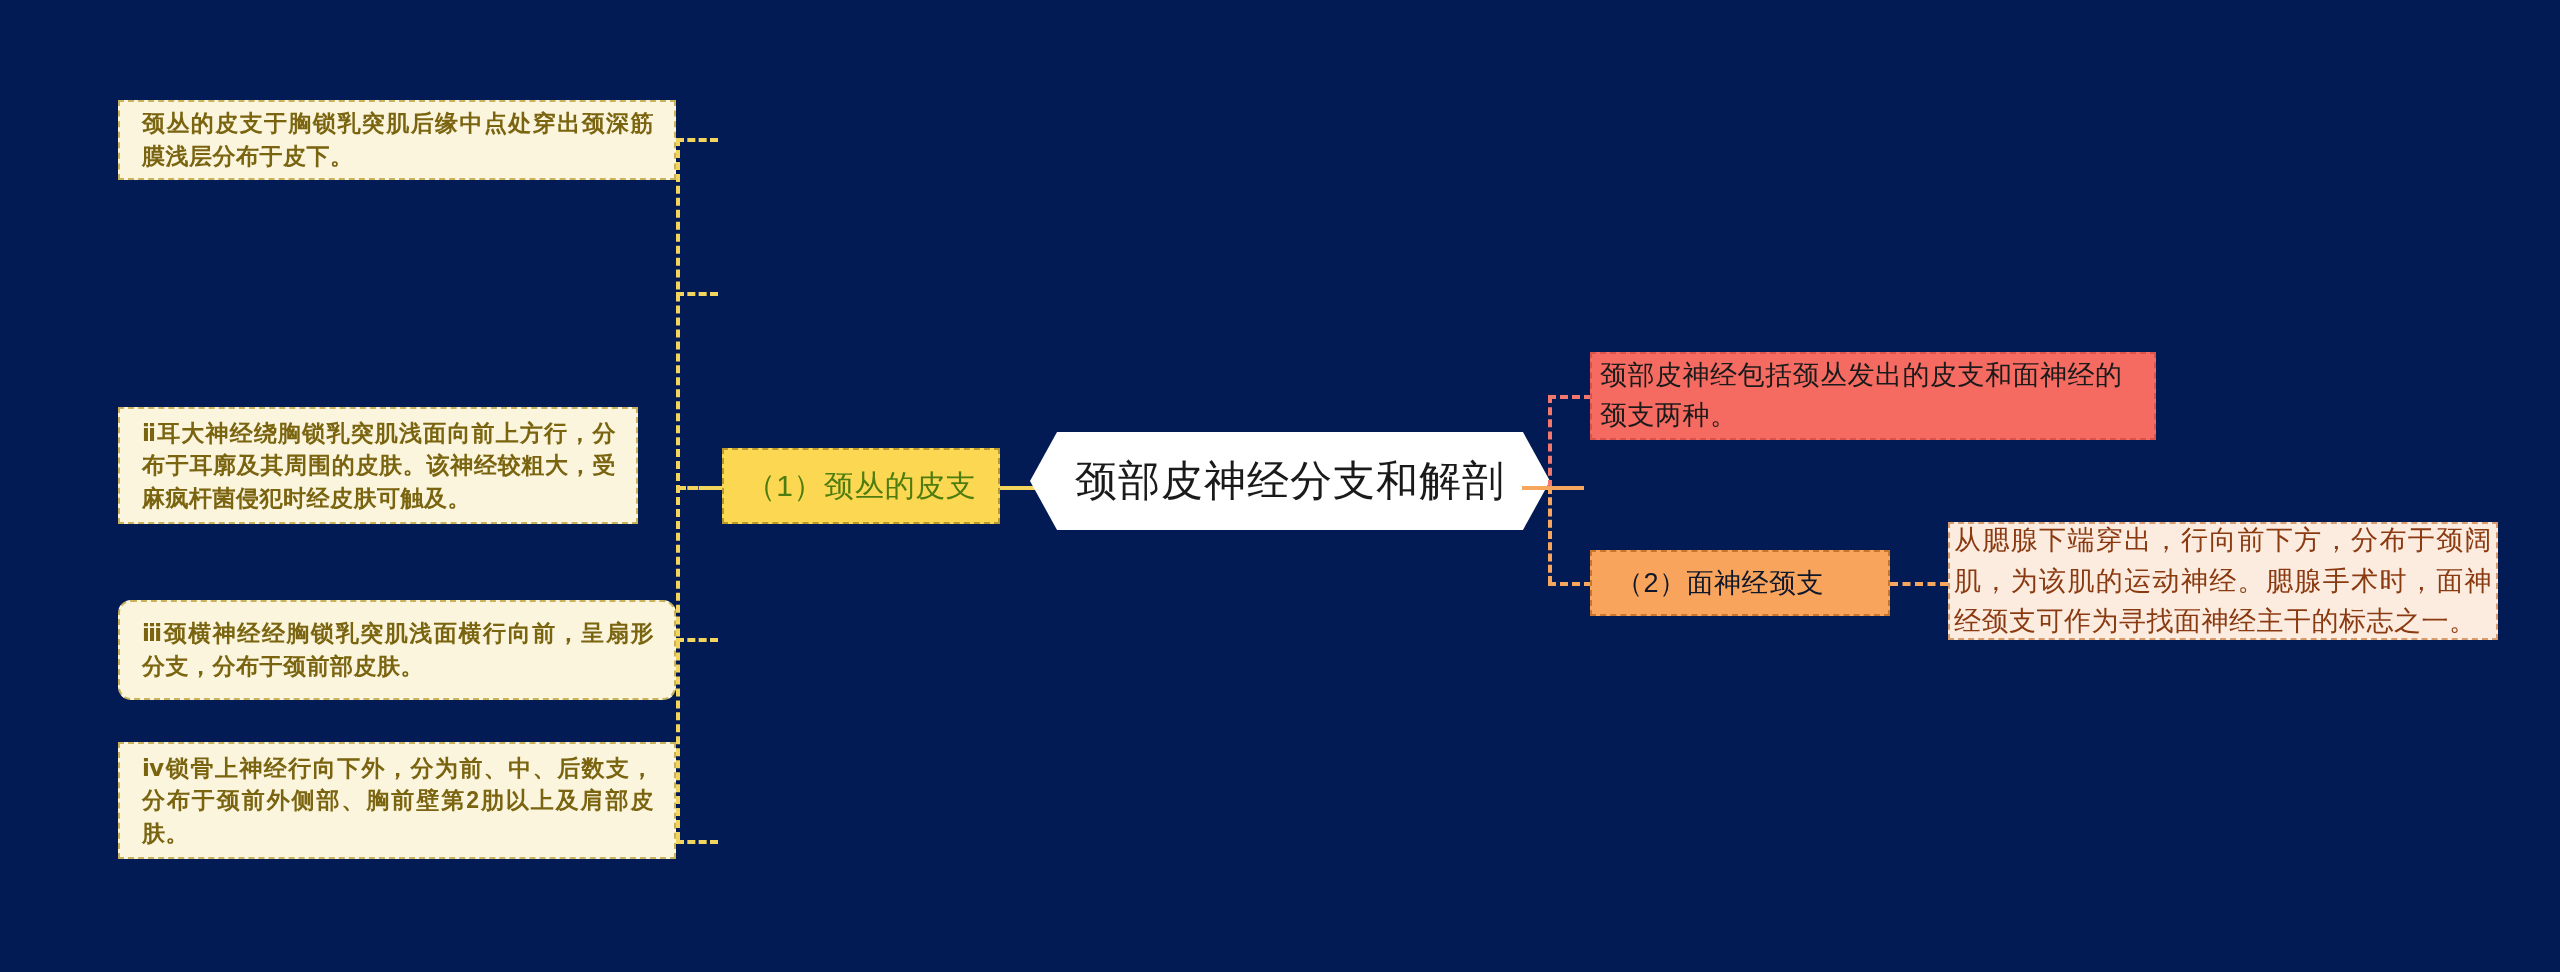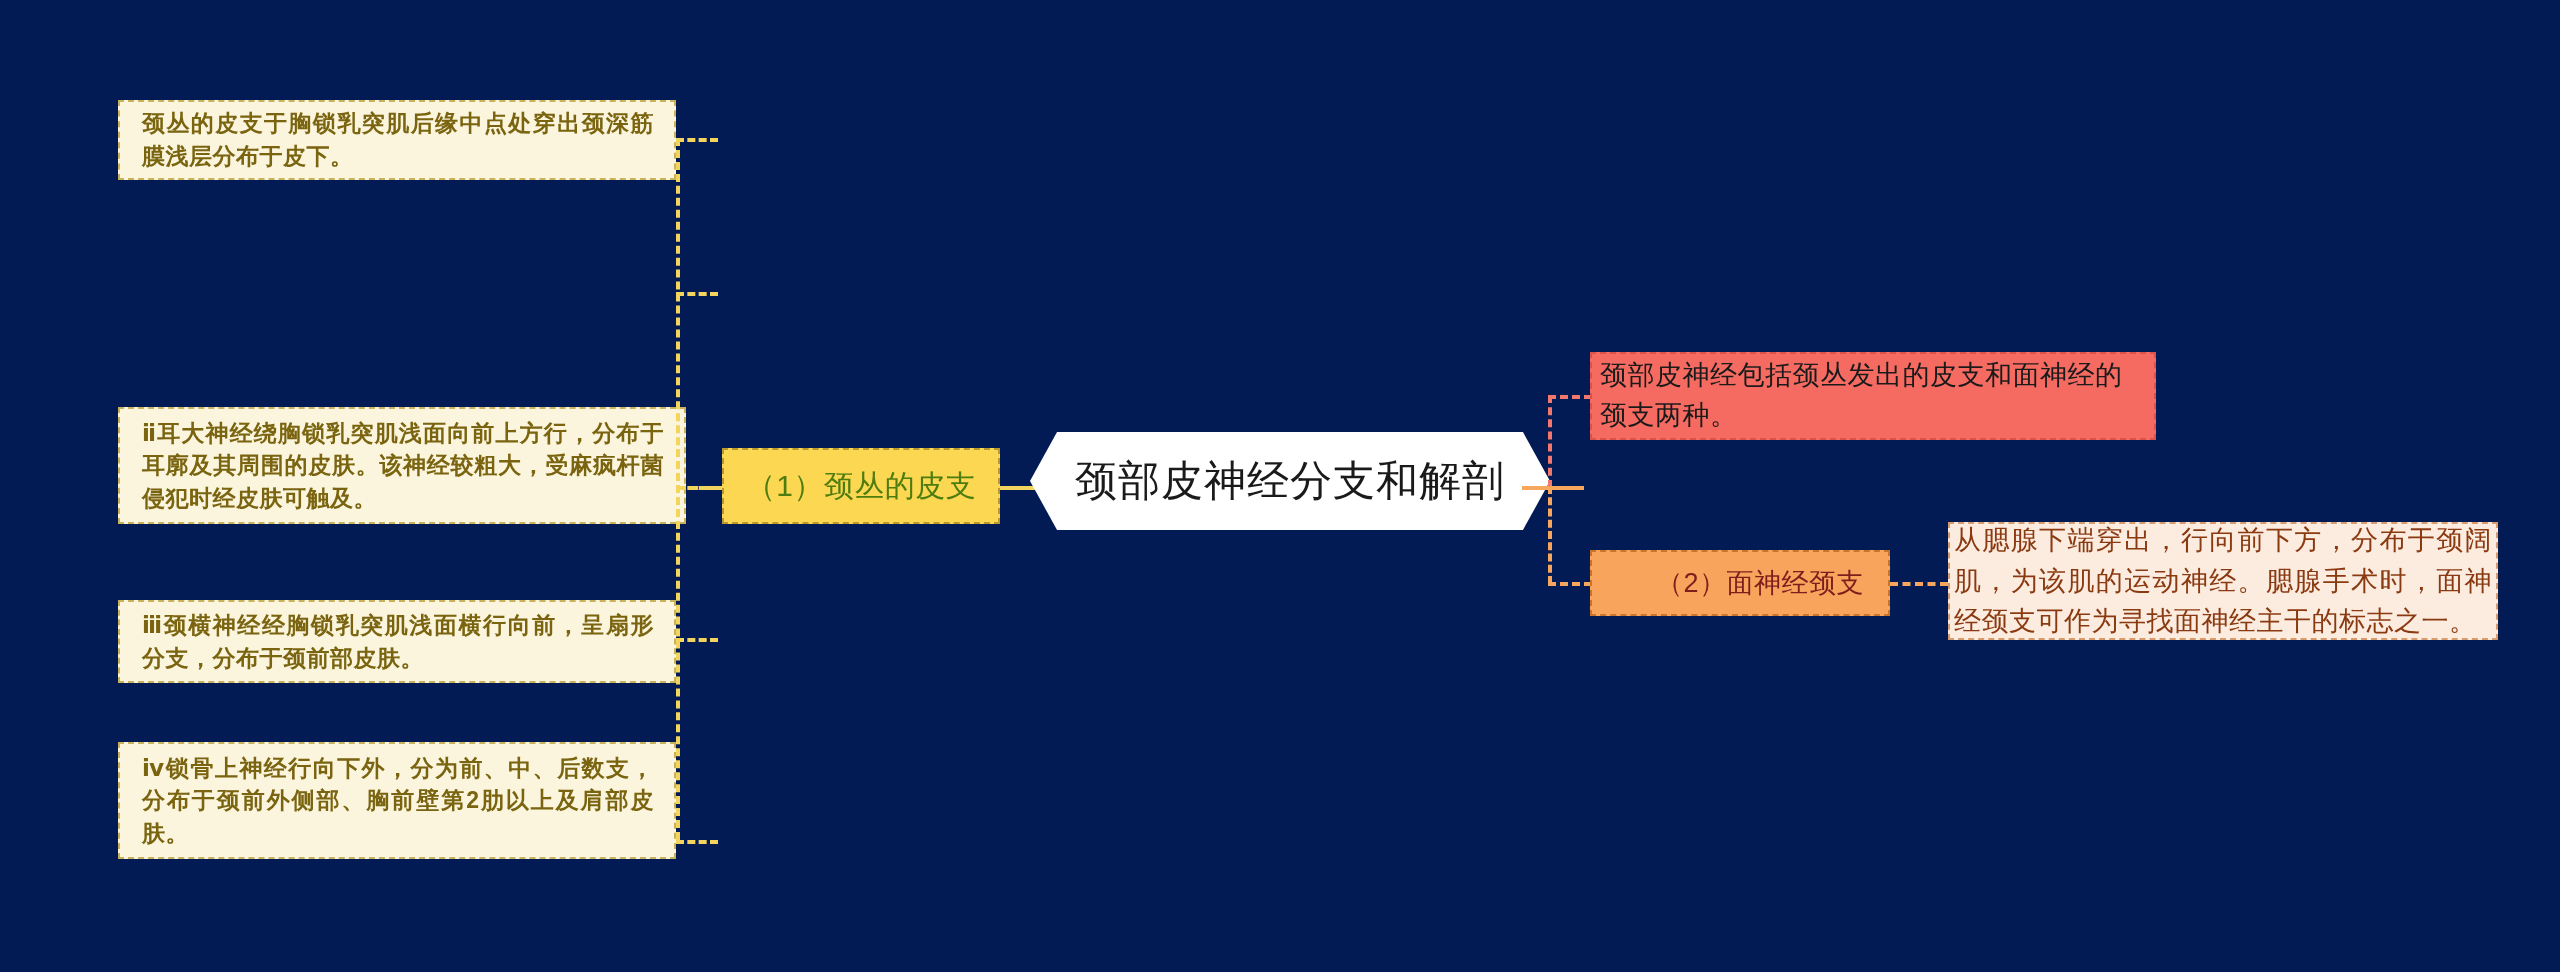--- a/index.html
+++ b/index.html
@@ -51,24 +51,24 @@
     font-size: 30px;
     padding: 16px 26px;
     justify-content: center;
     white-space: nowrap;
   }
 
   
   .branch-orange {
     background: #F9A45C;
     border: 2px dashed #C9762C;
-    color: #7f1d1d;
+    color: #0f172a;
     font-size: 27px;
     padding: 6px 24px;
-    justify-content: flex-end;
+    justify-content: flex-start;
     white-space: nowrap;
   }
 
   
   .note-red {
     background: #F56B62;
     border: 2px dashed #D9534C;
     color: #1A1A1A;
     font-size: 27px;
     padding: 14px 8px;
@@ -120,25 +120,25 @@
 </head>
 <body>
 
 <div id="canvas">
 
   <div class="node leaf" style="left:118px; top:100px; width:558px; height:80px;">
     <span>颈丛的皮支于胸锁乳突肌后缘中点处穿出颈深筋膜浅层分布于皮下。</span>
   </div>
 
 
-  <div class="node leaf" style="left:118px; top:407px; width:568px; height:117px;">
+  <div class="node leaf" style="left:118px; top:407px; width:520px; height:117px;">
     <span>ⅱ耳大神经绕胸锁乳突肌浅面向前上方行，分布于耳廓及其周围的皮肤。该神经较粗大，受麻疯杆菌侵犯时经皮肤可触及。</span>
   </div>
 
-  <div class="node leaf" style="left:118px; top:600px; width:558px; height:83px;">
+  <div class="node leaf" style="left:118px; top:600px; width:558px; height:100px;border-radius:13px;">
     <span>ⅲ颈横神经经胸锁乳突肌浅面横行向前，呈扇形分支，分布于颈前部皮肤。</span>
   </div>
 
   <div class="node leaf" style="left:118px; top:742px; width:558px; height:117px;">
     <span>ⅳ锁骨上神经行向下外，分为前、中、后数支，分布于颈前外侧部、胸前壁第2肋以上及肩部皮肤。</span>
   </div>
 
   <div class="conn conn-v gold" style="left:676px; top:138px; height:702px;"></div>
 
   <div class="conn conn-h gold" style="left:676px; top:138px; width:42px;"></div>

